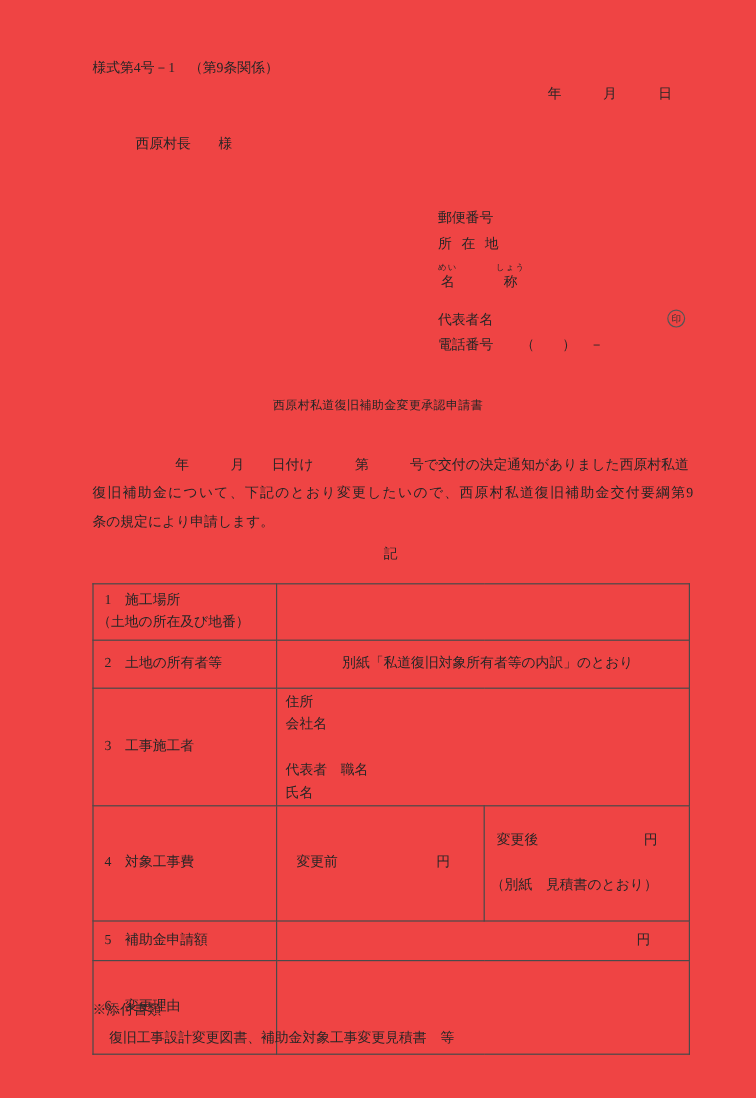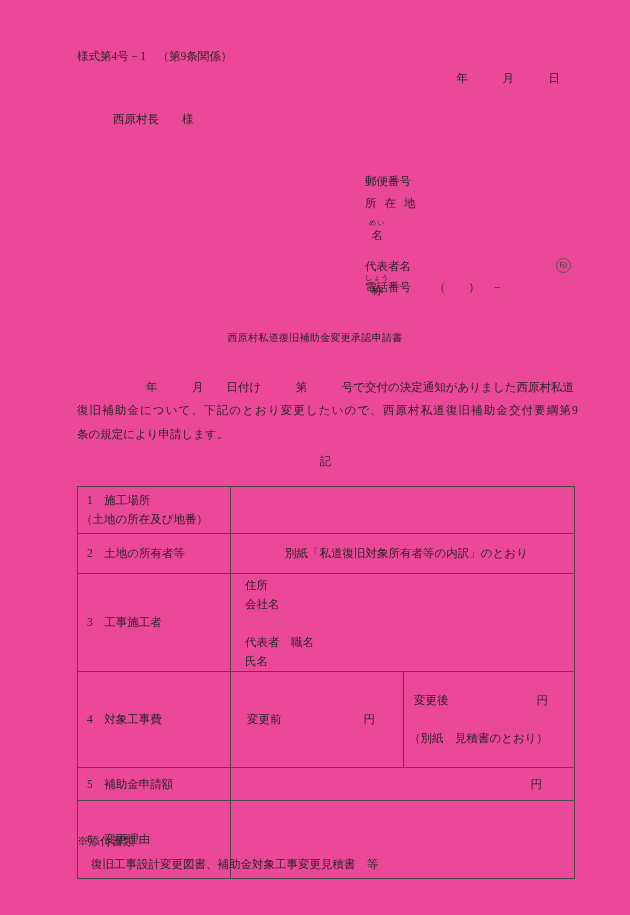--- a/index.html
+++ b/index.html
@@ -1,35 +1,35 @@
 <!DOCTYPE html>
 <html><head>
 <meta charset="utf-8">
 <style>
   * { margin: 0; padding: 0; box-sizing: border-box; }
   html, body { background: #ffffff; }
   .page {
     position: relative;
     width: 630px;
     height: 915px;
-    background: #ec4899;
+    background: #ef4444;
     font-family: "Liberation Serif", "DejaVu Serif", serif;
     color: #262626;
     font-size: 11.5px;
     overflow: hidden;
   }
   .abs { position: absolute; white-space: pre; }
 
   .form-number { left: 77px; top: 49px; }
   .date-line { right: 70px; top: 71px; text-align: right; }
   .addressee { left: 113px; top: 112px; }
 
   .postal { left: 365px; top: 174px; }
   .address { left: 365px; top: 196px; letter-spacing: 8px; text-align: center; }
-  .name-row { left: 365px; top: 219px; display: flex; gap: 32px; flex-direction: column; }
+  .name-row { left: 365px; top: 219px; display: flex; gap: 32px; }
   .name-col { display: flex; flex-direction: column; align-items: center; }
   .furi { font-size: 7px; line-height: 9px; letter-spacing: 1px; white-space: pre; }
   .nchar { font-size: 11.5px; line-height: 14px; }
   .representative { left: 365px; top: 259px; }
   .seal {
     left: 556px; top: 258px;
     width: 15px; height: 15px;
     border: 1px solid #555;
     border-radius: 50%;
     display: flex; align-items: center; justify-content: center;
@@ -70,21 +70,21 @@
   .app-table col.c2 { width: 173px; }
   .app-table col.c3 { width: 171px; }
   td.label { padding-left: 3px; text-indent: 6px; }
   tr.r1 td { height: 47px; }
   tr.r2 td { height: 40px; }
   tr.r3 td { height: 82px; }
   tr.r4 td { height: 55px; }
   tr.r5 td { height: 33px; }
   tr.r6 td { height: 78px; }
   td.val { padding-left: 8px; text-align: center; }
-  td.val-top { padding: 2px 0 0 14px; vertical-align: top; }
+  td.val-top { padding: 2px 0 0 7px; vertical-align: top; }
   td.before-cell { padding: 0 28px 0 16px; text-align: right; }
   .before-line { display: flex; justify-content: space-between; }
   td.after-cell { padding: 0 26px 0 10px; }
   .after-line1 { display: flex; justify-content: space-between; line-height: 19px; }
   .after-line2 { margin-left: -5px; line-height: 19px; white-space: pre; }
   td.yen-cell { text-align: right; padding-right: 32px; }
 
   .notes-head { left: 77px; top: 834px; }
   .notes-body { left: 91px; top: 857px; }
 </style>

